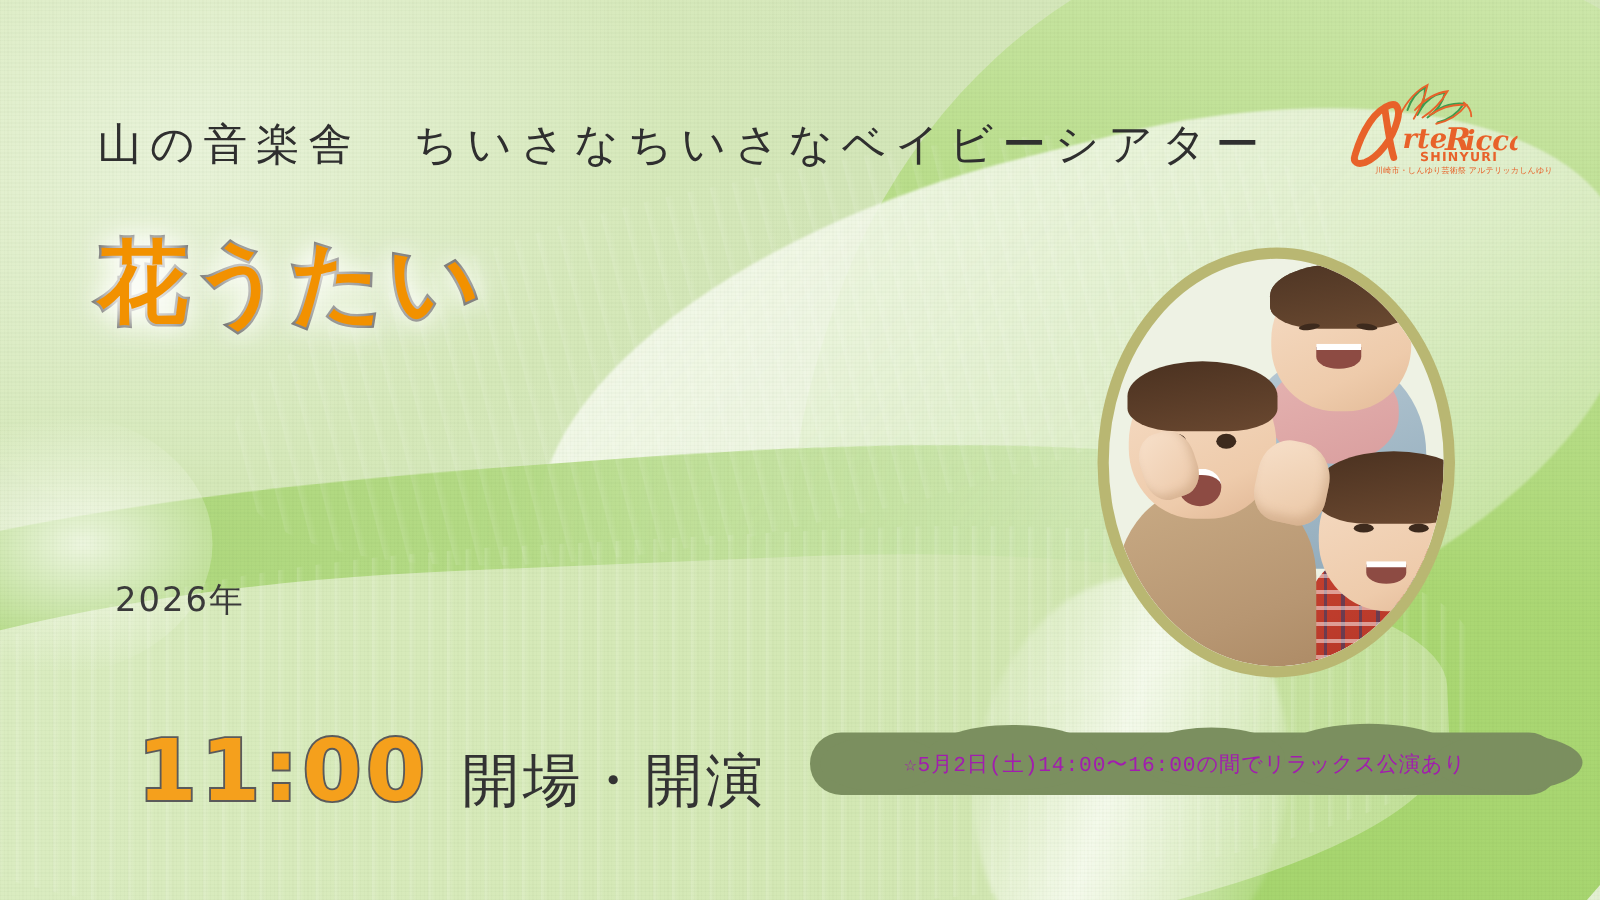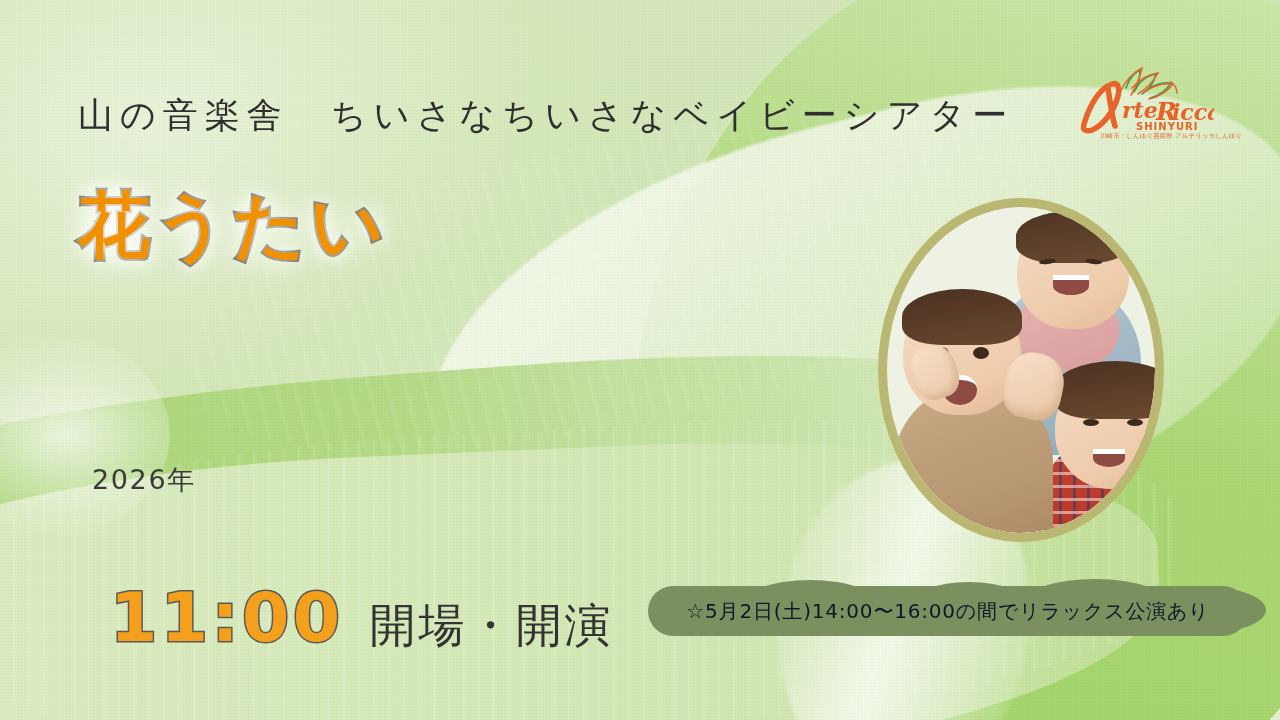--- a/index.html
+++ b/index.html
@@ -433,25 +433,26 @@
   }
   .bump-a { width: 118px; height: 48px; left: 262px; top: -4px; }
   .bump-b { width: 120px; height: 46px; left: 498px; top: 1px; }
   .bump-c { width: 96px; height: 44px; left: 8px; top: 3px; }
   .relax-text {
     position: absolute;
     inset: 0;
     display: flex;
     align-items: center;
     justify-content: center;
-    color: #0f172a;
-    font-size: 20px;
+    color: #a21caf;
+    font-size: 17px;
     letter-spacing: .04em;
     white-space: nowrap;
     z-index: 2;
+    font-family: Liberation Mono, monospace;
   }
 
   
   .logo {
     position: absolute;
     left: 1074px;
     top: 58px;
     width: 140px;
     height: 92px;
   }

